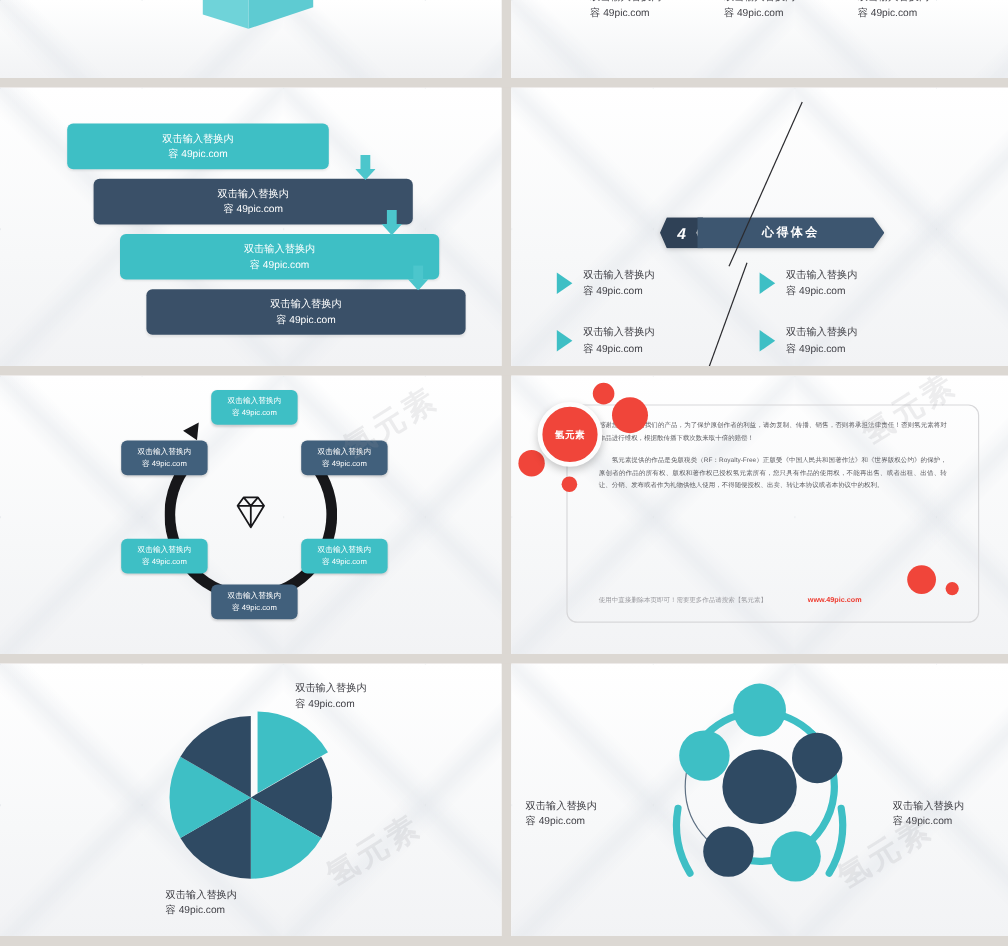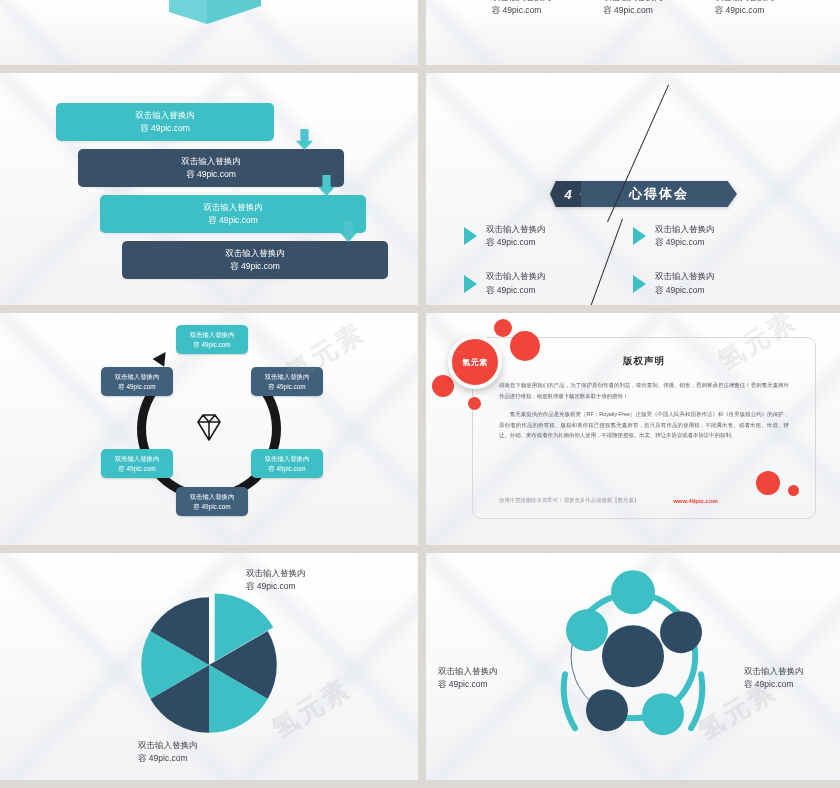--- a/index.html
+++ b/index.html
@@ -71,21 +71,21 @@
   .bnum{
     width:36px;background:#2f4156;
     clip-path:polygon(16% 0,100% 0,84% 50%,100% 100%,16% 100%,0 50%);
     display:flex;align-items:center;justify-content:center;
     color:#fff;font-size:13px;font-style:italic;font-weight:bold;
   }
   .btxt{
     width:156px;background:#3d5670;margin-left:-5px;
     clip-path:polygon(0 0,94% 0,100% 50%,94% 100%,0 100%);
     display:flex;align-items:center;justify-content:center;
-    color:#fff;font-size:13px;font-weight:bold;letter-spacing:2px;
+    color:#fff;font-size:10px;font-weight:bold;letter-spacing:2px;
   }
   .bullets{position:absolute;left:0;right:0;top:150px;
     display:grid;grid-template-columns:1fr 1fr;row-gap:21px;padding:0 38px;}
   .bullet{display:flex;align-items:center;gap:9px;}
   .tri{width:0;height:0;border-left:13px solid #3ebfc5;
        border-top:9px solid transparent;border-bottom:9px solid transparent;flex:none;}
   .btext{font-size:8.5px;color:#3f3f45;line-height:1.55;white-space:nowrap;}
 
   
   .cycle{position:absolute;left:50%;top:50%;transform:translate(-50%,-50%);
@@ -297,21 +297,20 @@
     <div class="dot" style="left:68px;top:6px;width:18px;height:18px;"></div>
     <div class="dot" style="left:84px;top:18px;width:30px;height:30px;"></div>
     <div class="dot" style="left:6px;top:62px;width:22px;height:22px;"></div>
     <div class="dot" style="left:42px;top:84px;width:13px;height:13px;"></div>
     <div class="badge" style="left:22px;top:22px;">氢元素</div>
 
     <div class="dot" style="left:330px;top:158px;width:24px;height:24px;"></div>
     <div class="dot" style="left:362px;top:172px;width:11px;height:11px;"></div>
 
     <div class="cpcard">
-      <div class="cptitle">版权声明</div>
       <div class="cpbody">
         <p>感谢您下载使用我们的产品，为了保护原创作者的利益，请勿复制、传播、销售，否则将承担法律责任！否则氢元素将对作品进行维权，根据散传播下载次数来取十倍的赔偿！</p>
         <p class="ind">氢元素提供的作品是免版税类（RF：Royalty-Free）正版受《中国人民共和国著作法》和《世界版权公约》的保护，原创者的作品的所有权、版权和著作权已授权氢元素所有，您只具有作品的使用权，不能再出售、或者出租、出借、转让、分销、发布或者作为礼物供他人使用，不得随便授权、出卖、转让本协议或者本协议中的权利。</p>
       </div>
       <div class="cpfoot">
         <div class="cpnote">使用中直接删除本页即可！需要更多作品请搜索【氢元素】</div>
         <div class="cplink">www.49pic.com</div>
       </div>
     </div>
   </div>

